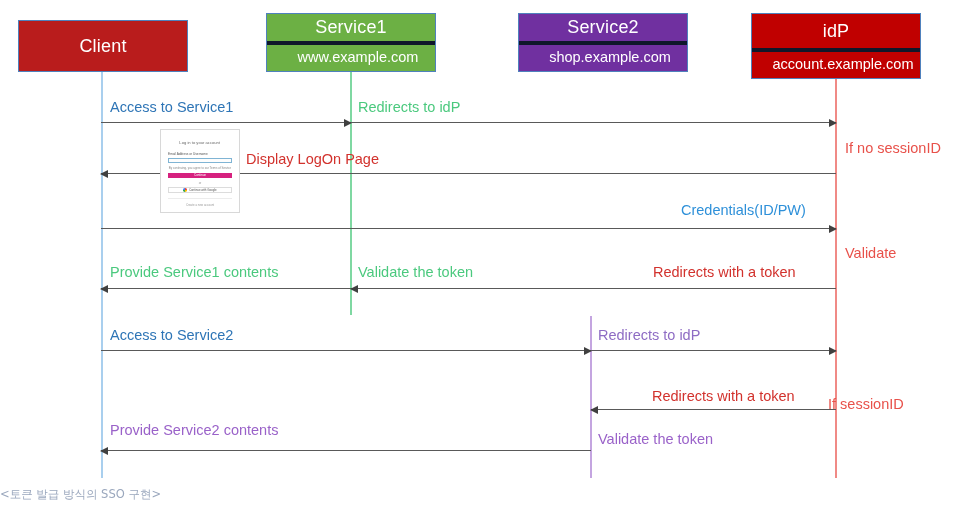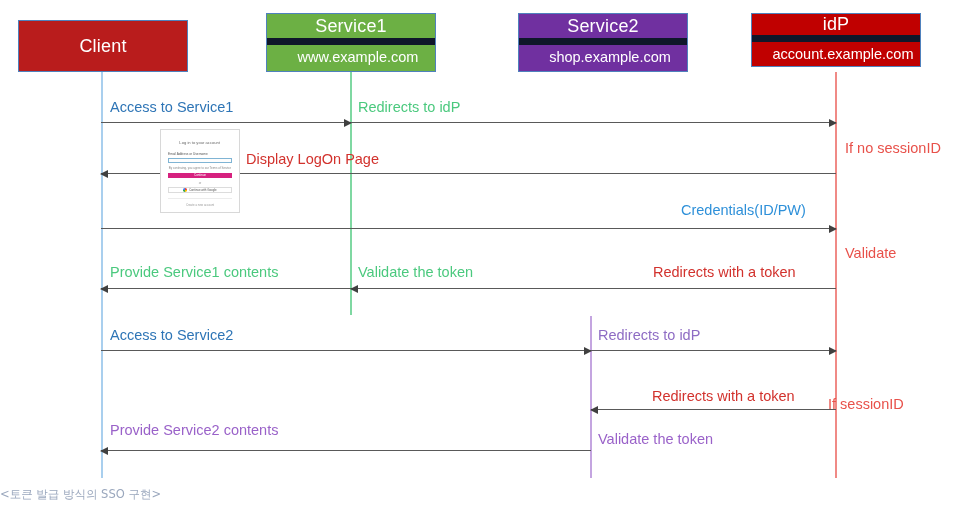--- a/index.html
+++ b/index.html
@@ -31,21 +31,21 @@
   .actor-title {
     flex: 1 1 auto;
     display: flex;
     align-items: center;
     justify-content: center;
     font-size: 18px;
     letter-spacing: .2px;
   }
   .actor-sub {
     flex: 0 0 auto;
-    border-top: 7px solid #0f172a;
+    border-top: 4px solid #0f172a;
     padding: 4px 2px 5px 16px;
     font-size: 14.5px;
     line-height: 1.15;
   }
   .actor-box.single .actor-title {
     padding: 0 2px;
   }
 
   
   .lifeline {
@@ -196,21 +196,21 @@
   <div class="actor-box" style="left:266px; top:13px; width:170px; height:59px; background:#6cb044;">
     <div class="actor-title">Service1</div>
     <div class="actor-sub">www.example.com</div>
   </div>
 
   <div class="actor-box" style="left:512px; top:13px; width:170px; height:59px; background:#7030a0;margin-left:6px;">
     <div class="actor-title">Service2</div>
     <div class="actor-sub">shop.example.com</div>
   </div>
 
-  <div class="actor-box" style="left:751px; top:13px; width:170px; height:54px; background:#c00000;">
+  <div class="actor-box" style="left:751px; top:13px; width:170px; height:66px; background:#c00000;">
     <div class="actor-title">idP</div>
     <div class="actor-sub">account.example.com</div>
   </div>
 
   <div class="msg to-right" style="left:101px; top:122px; width:250px;"></div>
   <div class="label" style="left:110px; top:100px; color:#2e75b6;">Access to Service1</div>
 
   <div class="msg to-right" style="left:351px; top:122px; width:485px;"></div>
   <div class="label" style="left:358px; top:100px; color:#4bc97e;">Redirects to idP</div>
 

